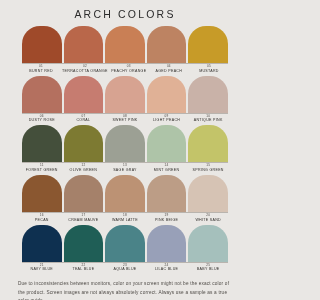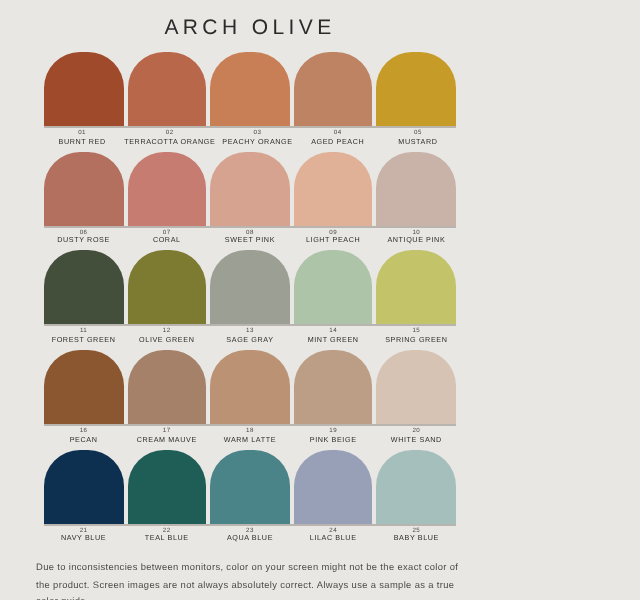--- a/index.html
+++ b/index.html
@@ -83,21 +83,21 @@
     letter-spacing: 0.18px;
     color: #4e4a46;
     text-align: left;
   }
 </style>
 </head>
 <body>
 
 <div class="page">
 
-  <div class="title">ARCH OLIVE</div>
+  <div class="title">ARCH COLORS</div>
 
   <div class="grid">
       <div class="row">
         <div class="swatches">
           <div class="swatch" style="background: rgb(159, 74, 42);"></div>
           <div class="swatch" style="background: rgb(185, 103, 74);"></div>
           <div class="swatch" style="background: rgb(201, 127, 85);"></div>
           <div class="swatch" style="background: rgb(189, 131, 98);"></div>
           <div class="swatch" style="background: rgb(199, 155, 40);"></div>
         </div>

